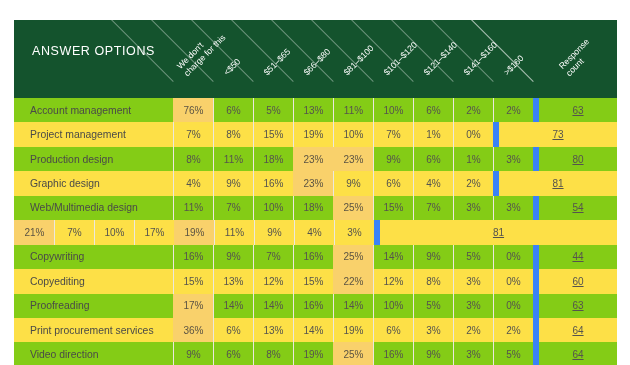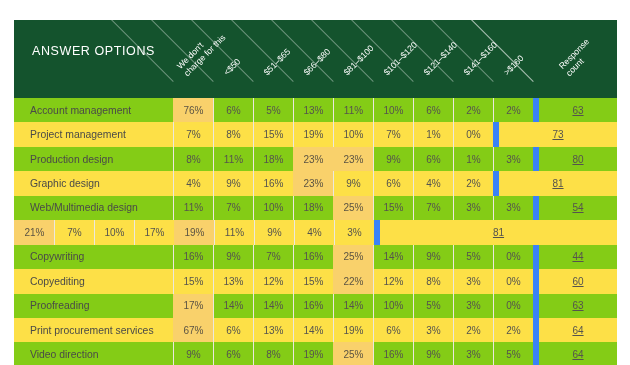--- a/index.html
+++ b/index.html
@@ -273,21 +273,21 @@
         <div class="cell-num">16%</div>
         <div class="cell-num">14%</div>
         <div class="cell-num">10%</div>
         <div class="cell-num">5%</div>
         <div class="cell-num">3%</div>
         <div class="cell-num">0%</div>
         <div class="cell-count">63</div>
       </div>
       <div class="trow even">
         <div class="cell-label">Print procurement services</div>
-        <div class="cell-num hl">67%</div>
+        <div class="cell-num hl">36%</div>
         <div class="cell-num">6%</div>
         <div class="cell-num">13%</div>
         <div class="cell-num">14%</div>
         <div class="cell-num">19%</div>
         <div class="cell-num">6%</div>
         <div class="cell-num">3%</div>
         <div class="cell-num">2%</div>
         <div class="cell-num">2%</div>
         <div class="cell-count">64</div>
       </div>

